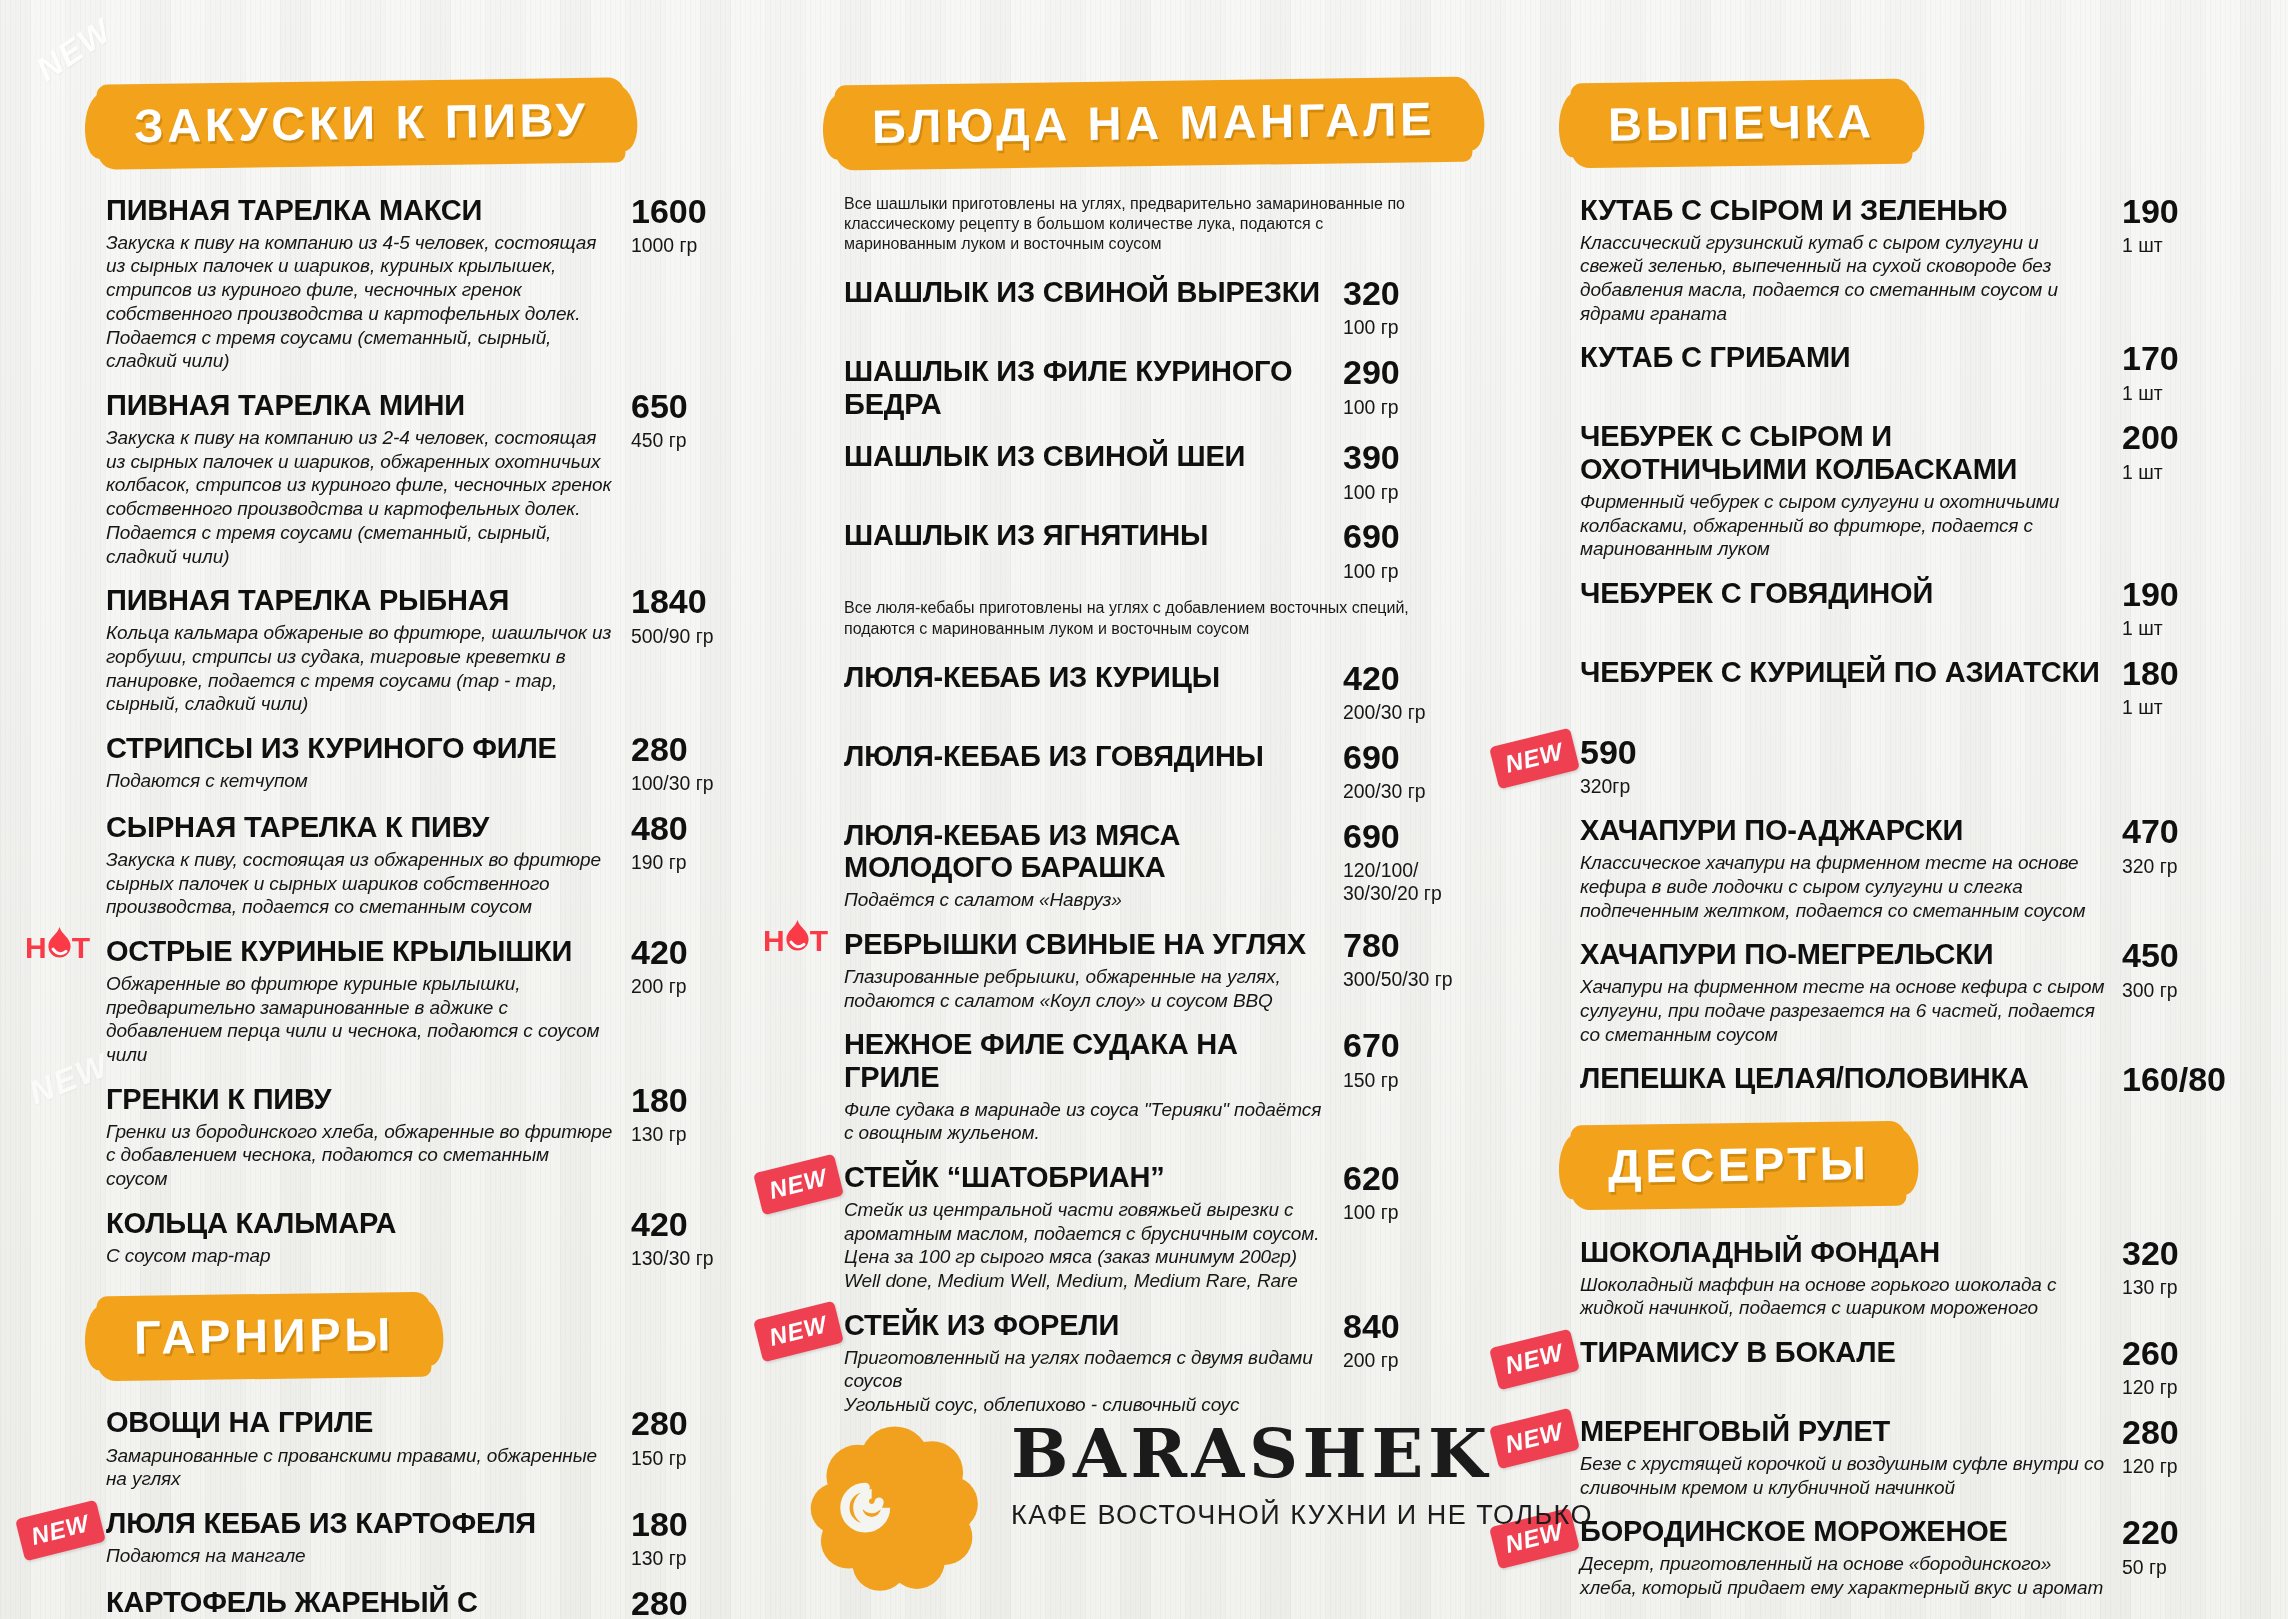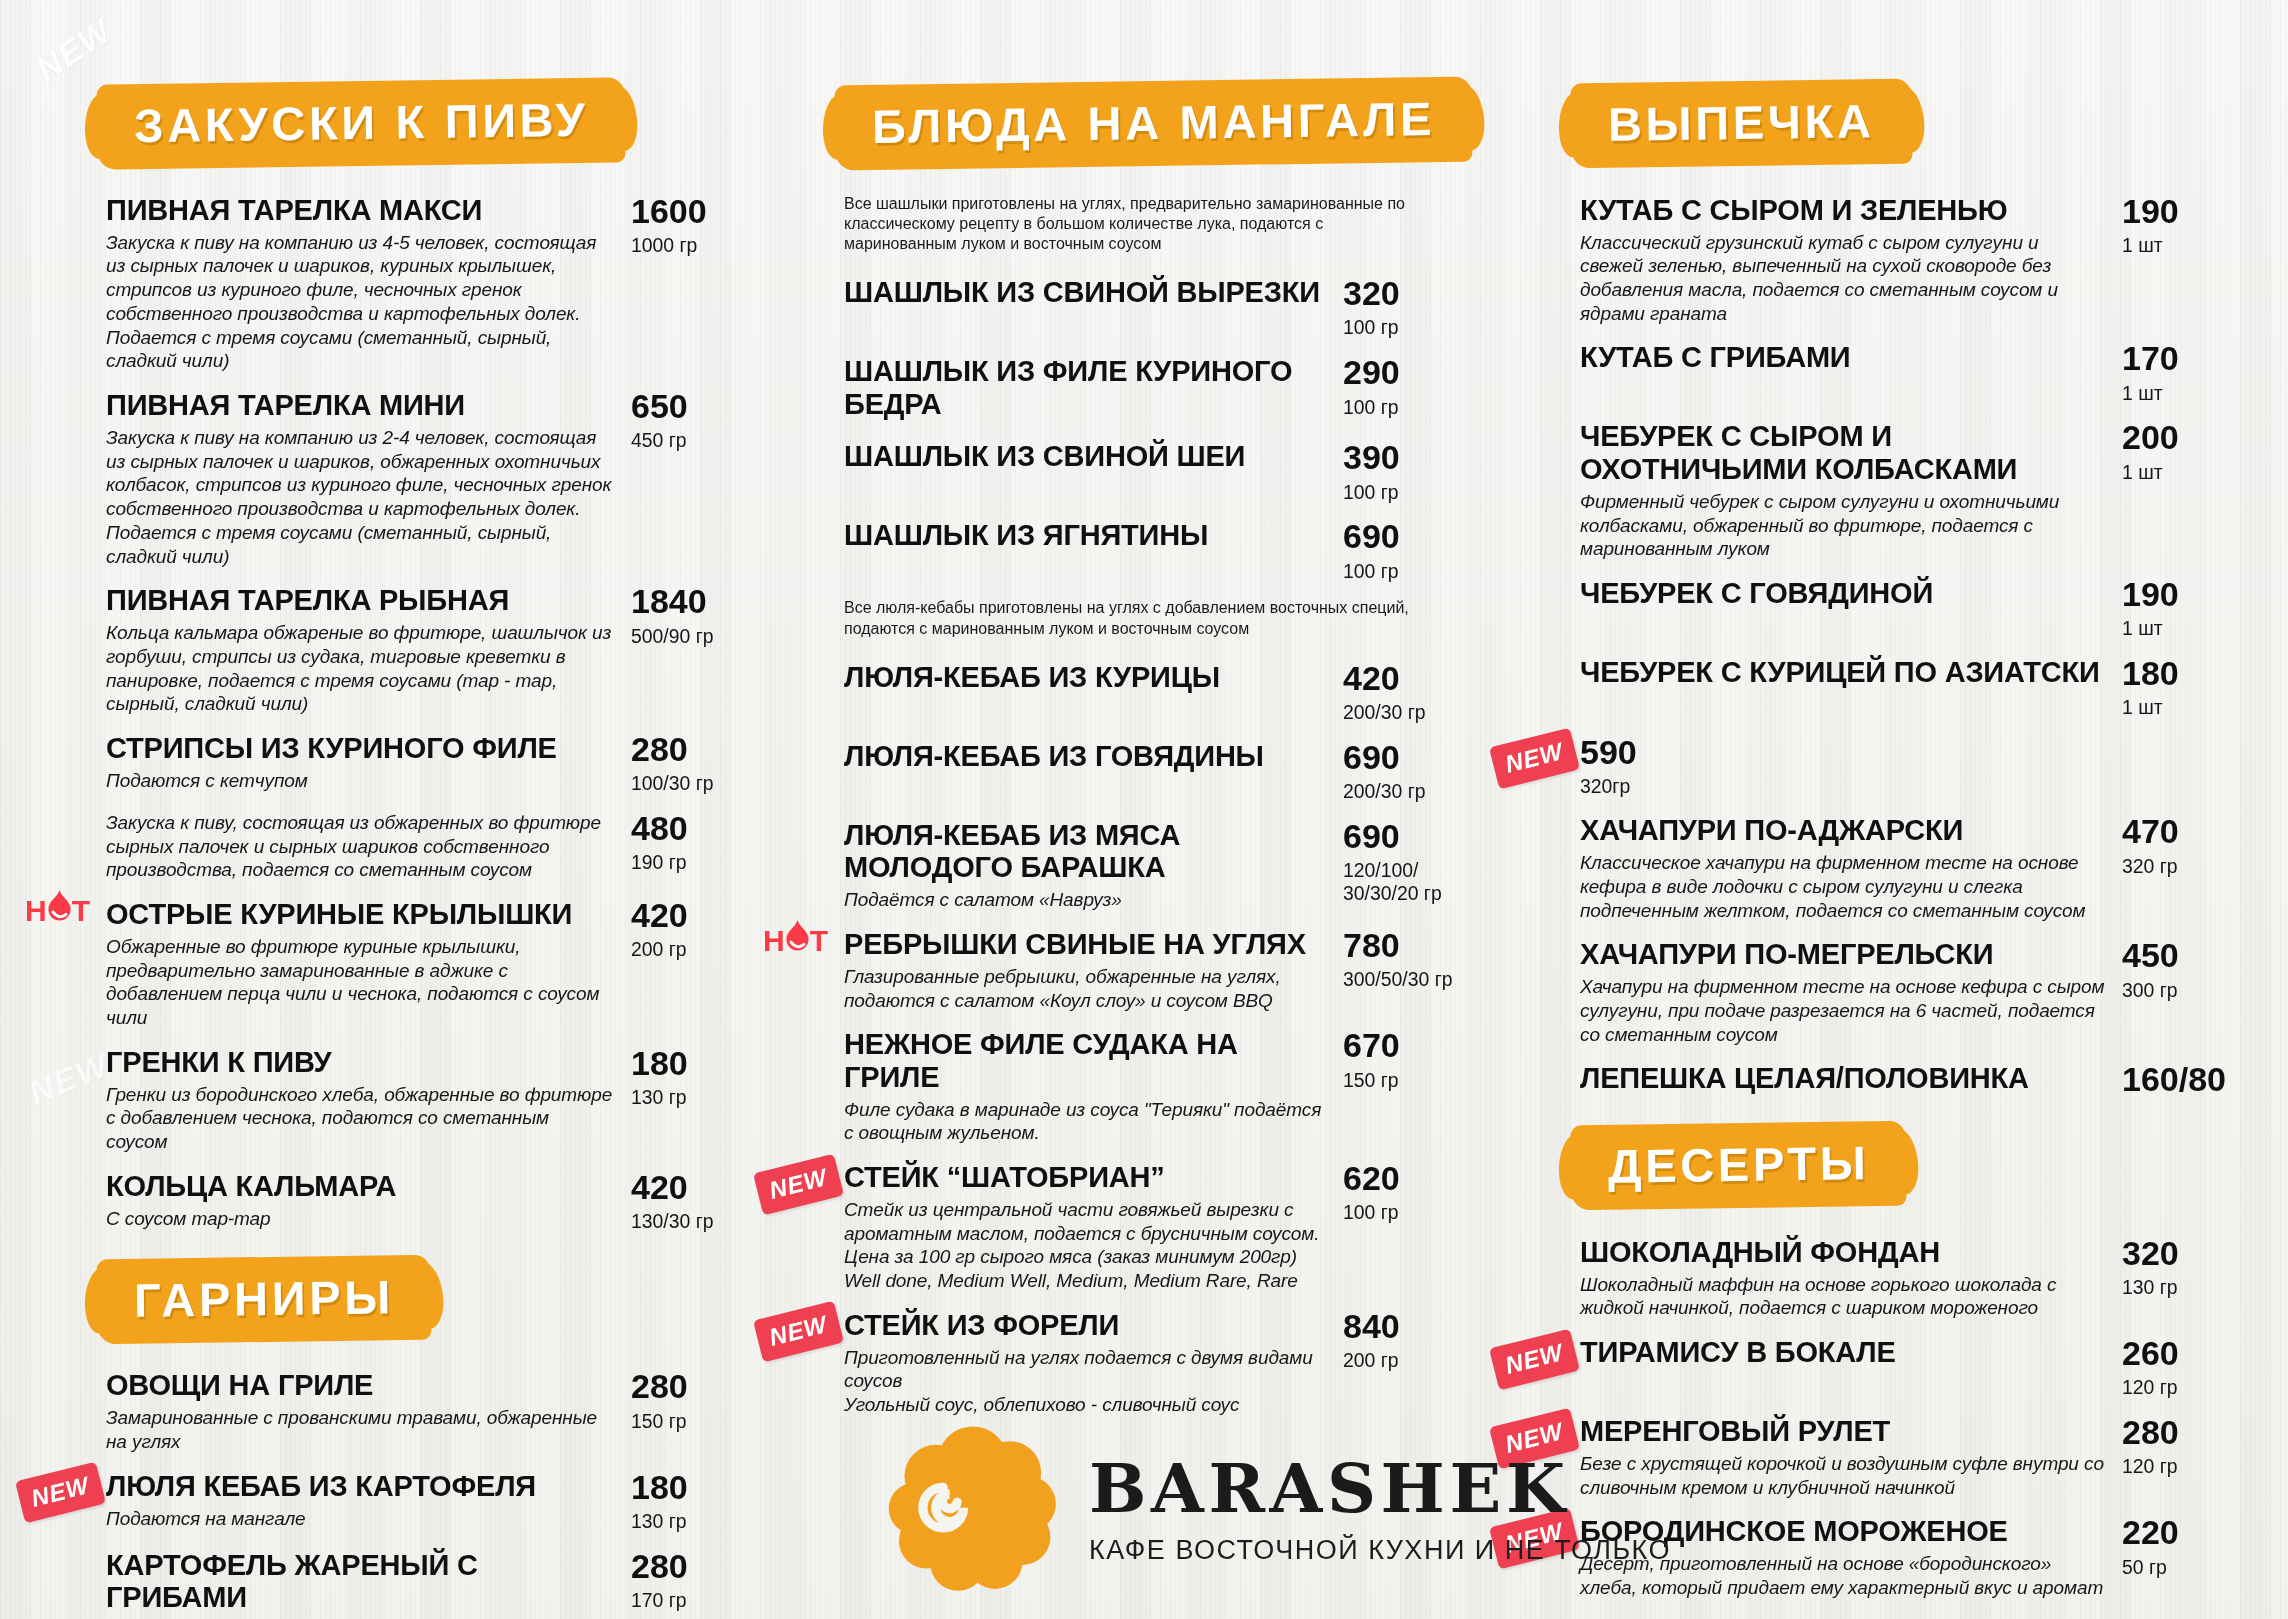--- a/index.html
+++ b/index.html
@@ -78,22 +78,22 @@
 
   .wm{
     position:absolute;color:#ffffff;font-weight:800;font-style:italic;
     font-size:33px;letter-spacing:1.8px;opacity:.9;
     text-shadow:0 0.9px 2.8px rgba(0,0,0,.07);
   }
   #wm1{left:33px;top:31px;transform:rotate(-34deg);}
   #wm2{left:28px;top:1060px;transform:rotate(-22deg);opacity:.7;}
 
   .logo{
-    position:absolute;left:884px;top:1419px;
-    display:flex;align-items:center;gap:33px;
+    position:absolute;left:806px;top:1419px;
+    display:flex;gap:33px;
   }
   .logo-sheep{display:block;}
   .logo-title{
     font-family:"DejaVu Serif","Liberation Serif",serif;
     font-size:68px;font-weight:bold;letter-spacing:4.6px;color:#1b1b1b;
     line-height:1;
   }
   .logo-tagline{
     margin-top:13px;font-size:27px;letter-spacing:1.5px;color:#1c1c1c;
     font-weight:500;white-space:nowrap;
@@ -144,20 +144,21 @@
           <h3 class="item-name">СТРИПСЫ ИЗ КУРИНОГО ФИЛЕ</h3>
           <p class="item-desc">Подаются с кетчупом</p>
         </div>
         <div class="item-price">
           <div class="price-value">280</div>
           <div class="price-portion">100/30 гр</div>
         </div>
       </article>
       <article class="item">
         <div class="item-main">
+          <h3 class="item-name">СЫРНАЯ ТАРЕЛКА К ПИВУ</h3>
           <p class="item-desc">Закуска к пиву, состоящая из обжаренных во фритюре сырных палочек и сырных шариков собственного производства, подается со сметанным соусом</p>
         </div>
         <div class="item-price">
           <div class="price-value">480</div>
           <div class="price-portion">190 гр</div>
         </div>
       </article>
       <article class="item">
         <span class="stamp-hot">
           <i>H</i>

